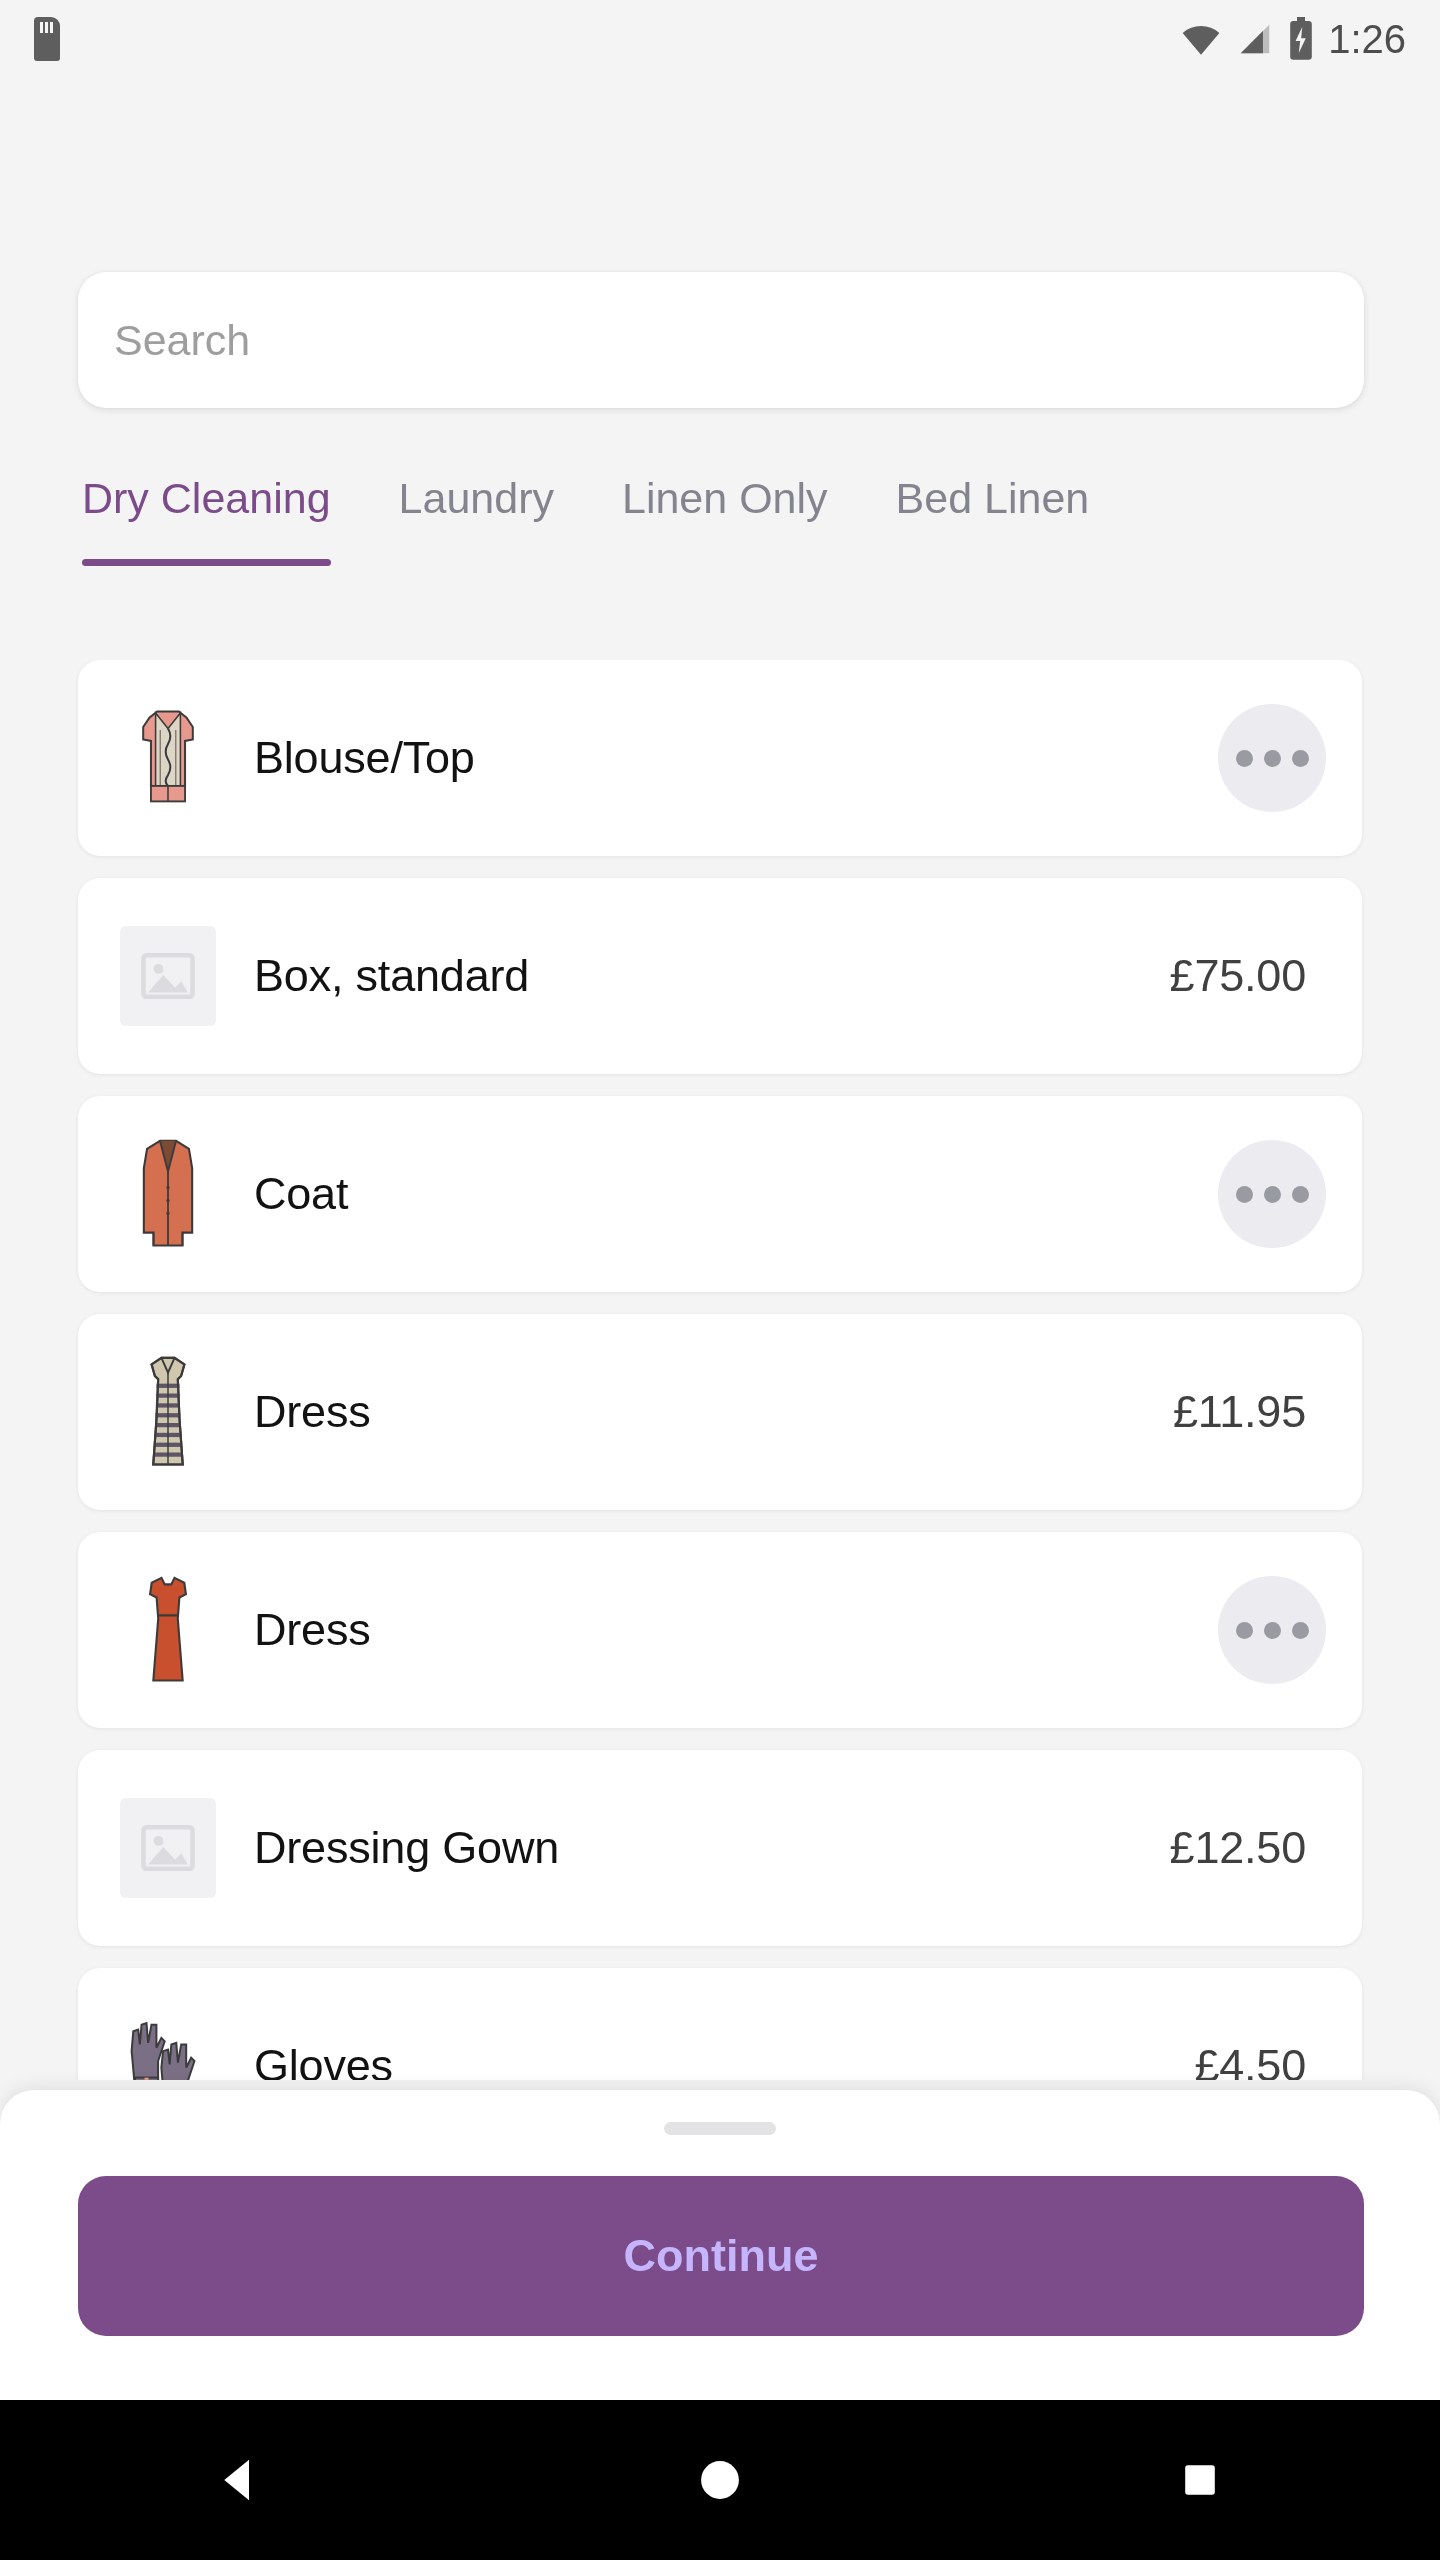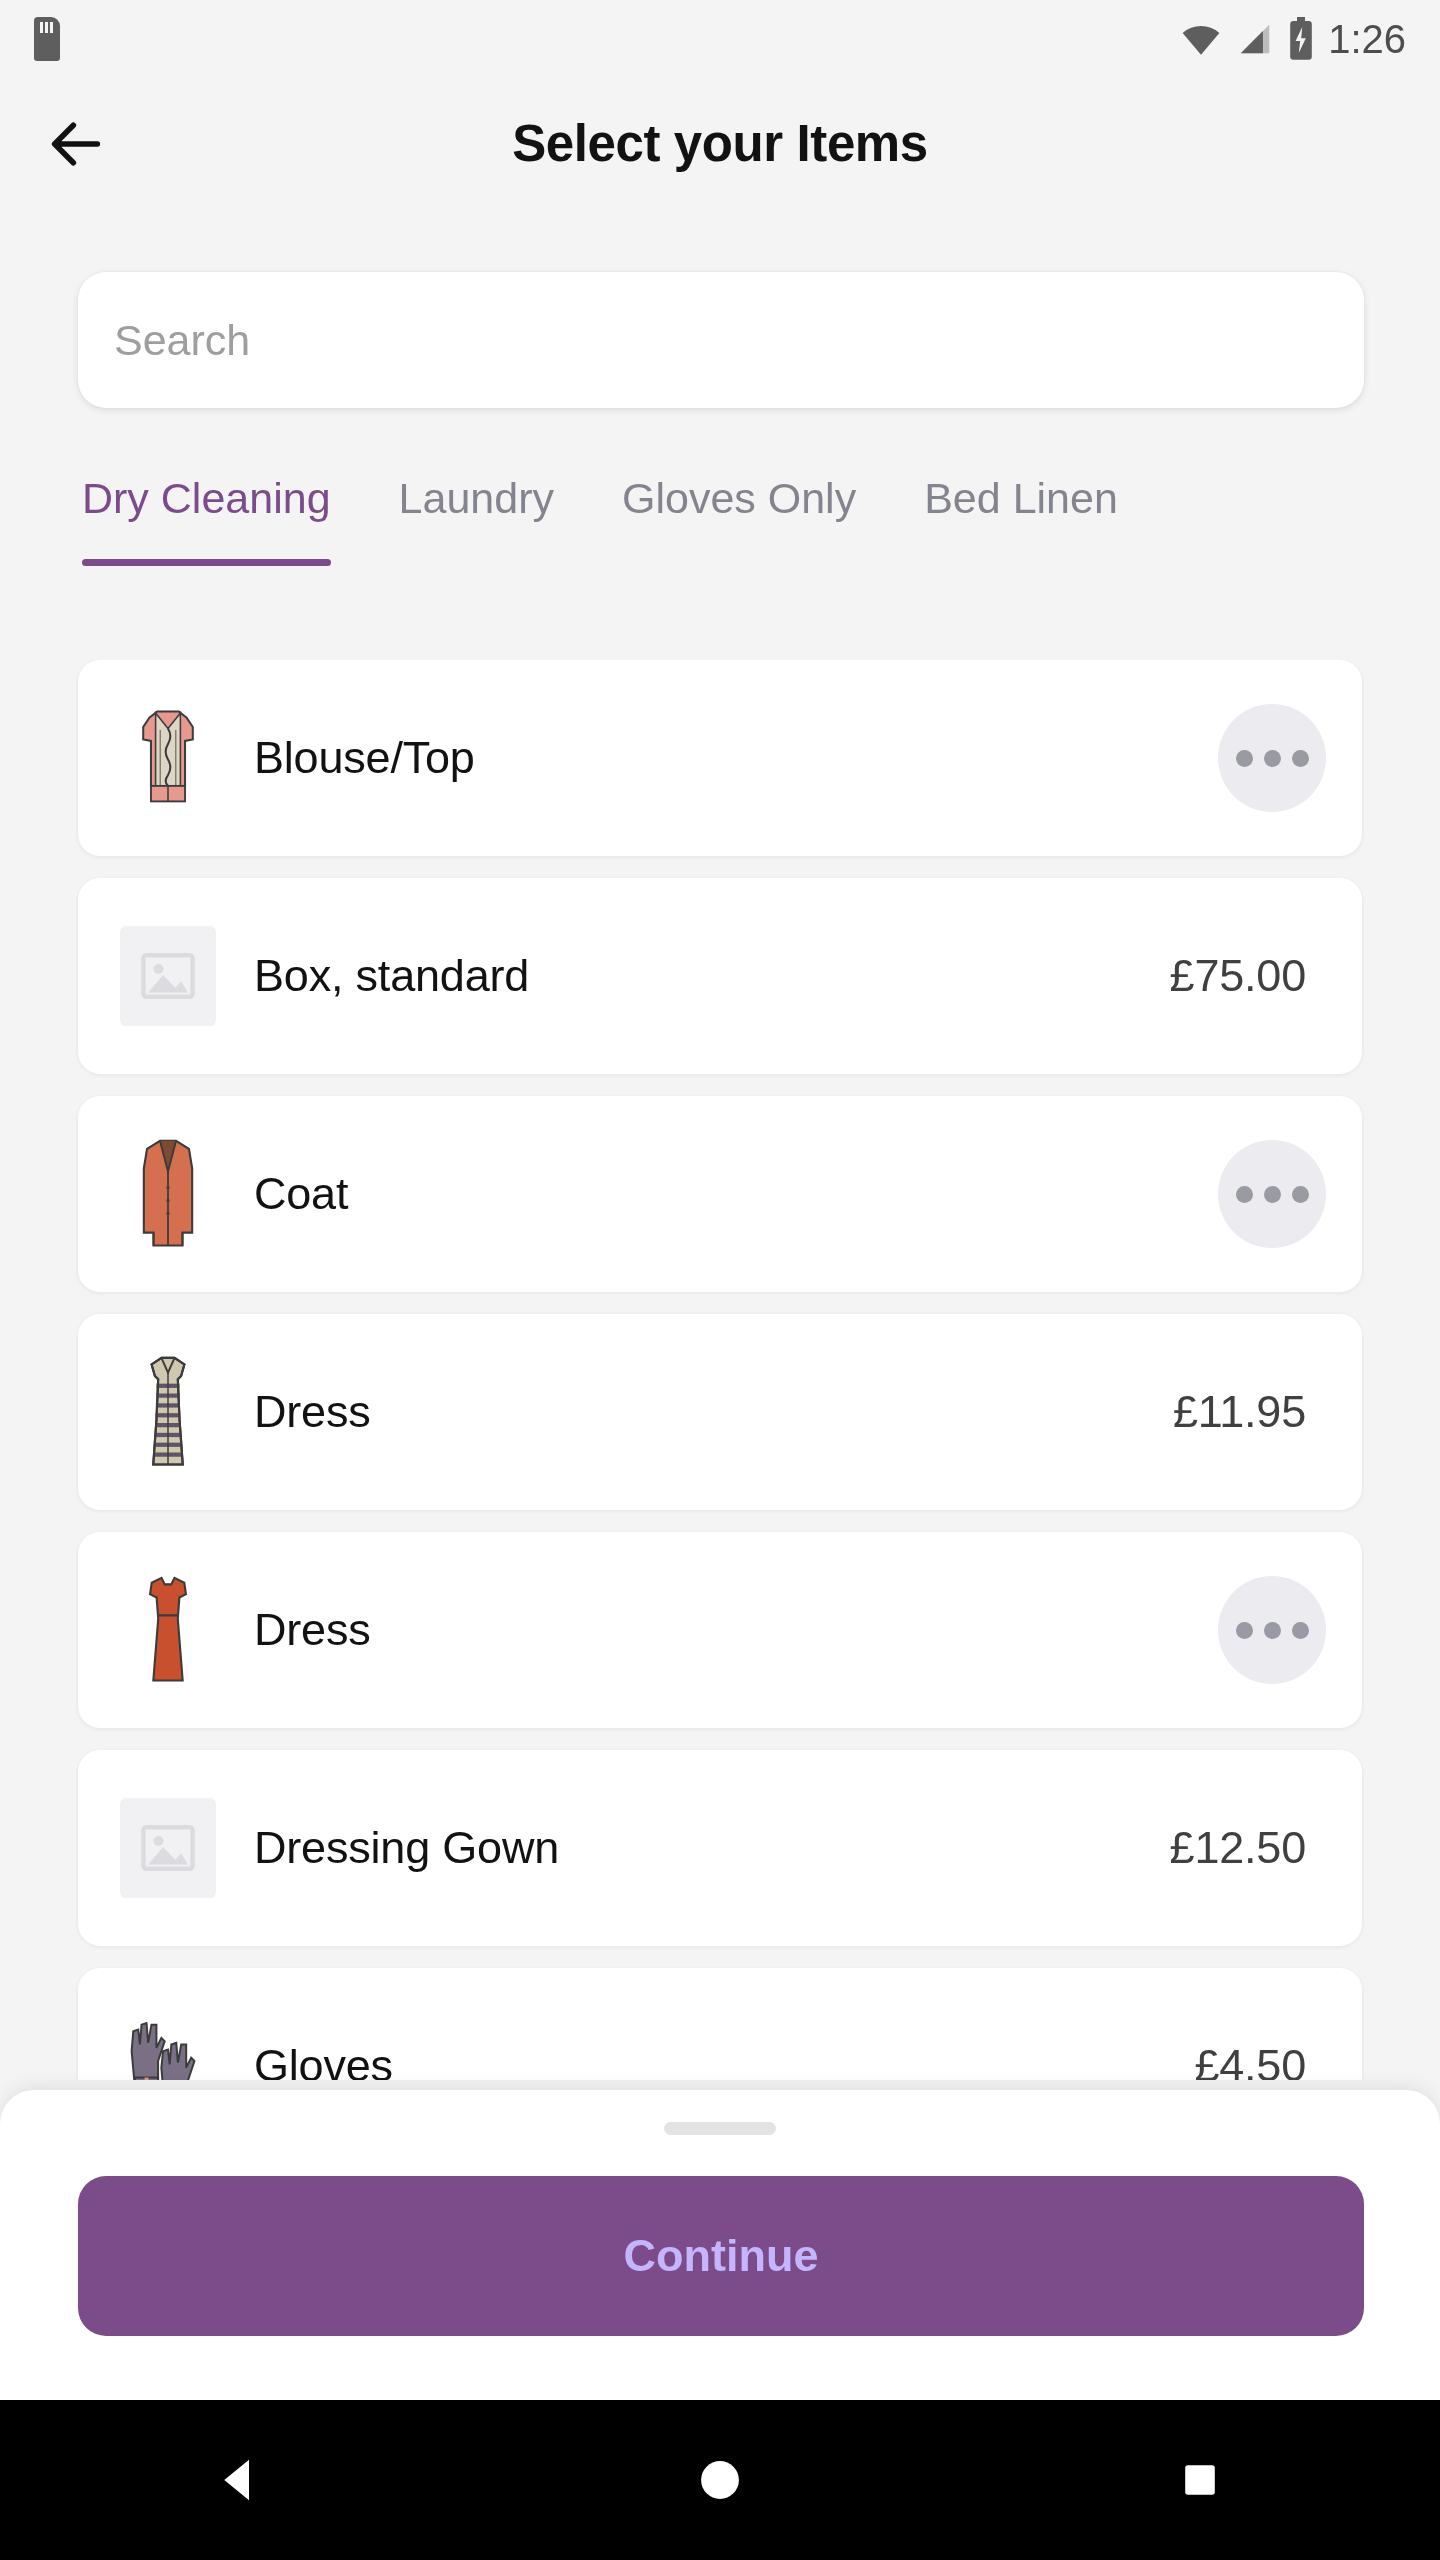--- a/index.html
+++ b/index.html
@@ -163,44 +163,36 @@
       </svg>
       <svg class="batt-icon" viewBox="0 0 12 22">
         <rect x="4" y="0" width="4" height="2" fill="#5e5e5e"></rect>
         <rect x="0.6" y="2" width="10.8" height="19.4" rx="1.6" fill="#5e5e5e"></rect>
         <path d="M6.6 5 L3.3 12 L5.6 12 L4.9 18 L8.4 10.6 L6.1 10.6 Z" fill="#f4f4f4"></path>
       </svg>
       <div class="clock">1:26</div>
     </div>
   </div>
 
-  <div class="appbar">
-    <div class="page-title">Select your Items</div>
-    <div class="back-btn">
-      <svg width="64" height="64" viewBox="0 0 24 24">
-        <path d="M20 12 H5 M11 5 L4 12 L11 19" fill="none" stroke="#121212" stroke-width="2.1" stroke-linecap="round" stroke-linejoin="round"></path>
-      </svg>
-    </div>
-  </div>
 
   <div class="search-wrap">
     <input class="search-input" type="text" placeholder="Search" style="">
   </div>
 
   <div class="tabs">
     <div class="tab active">
       <span>Dry Cleaning</span>
       <span class="underline"></span>
     </div>
     <div class="tab">
       <span>Laundry</span>
 
     </div>
     <div class="tab">
-      <span>Gloves Only</span>
+      <span>Linen Only</span>
 
     </div>
     <div class="tab">
       <span>Bed Linen</span>
 
     </div>
   </div>
 
   <div class="list">
 

